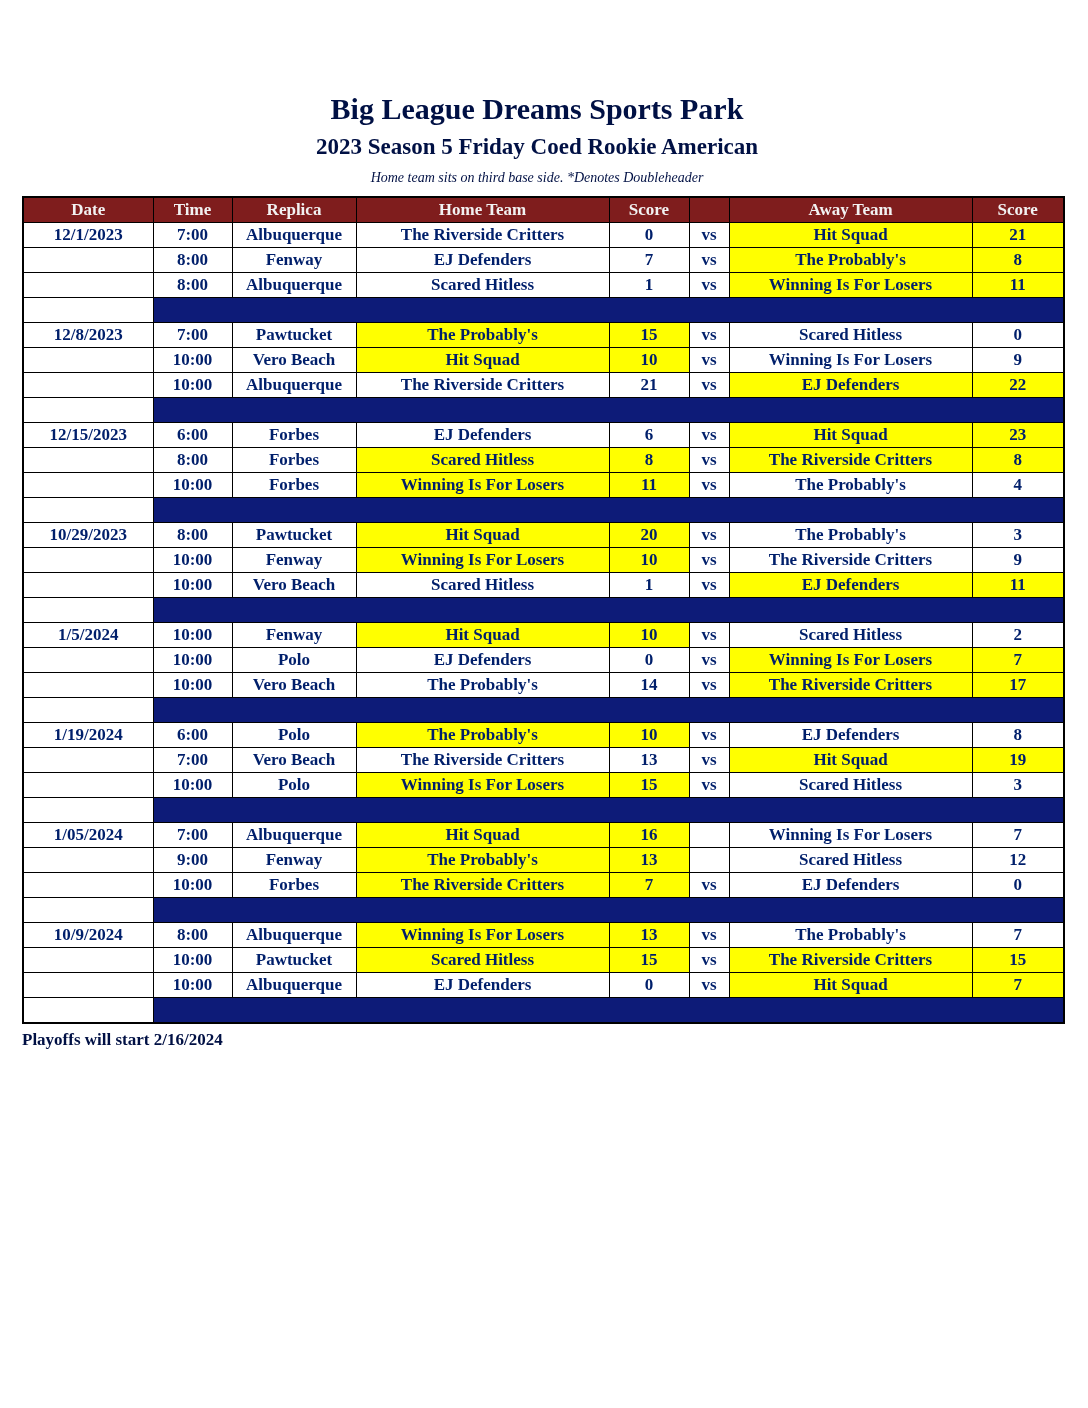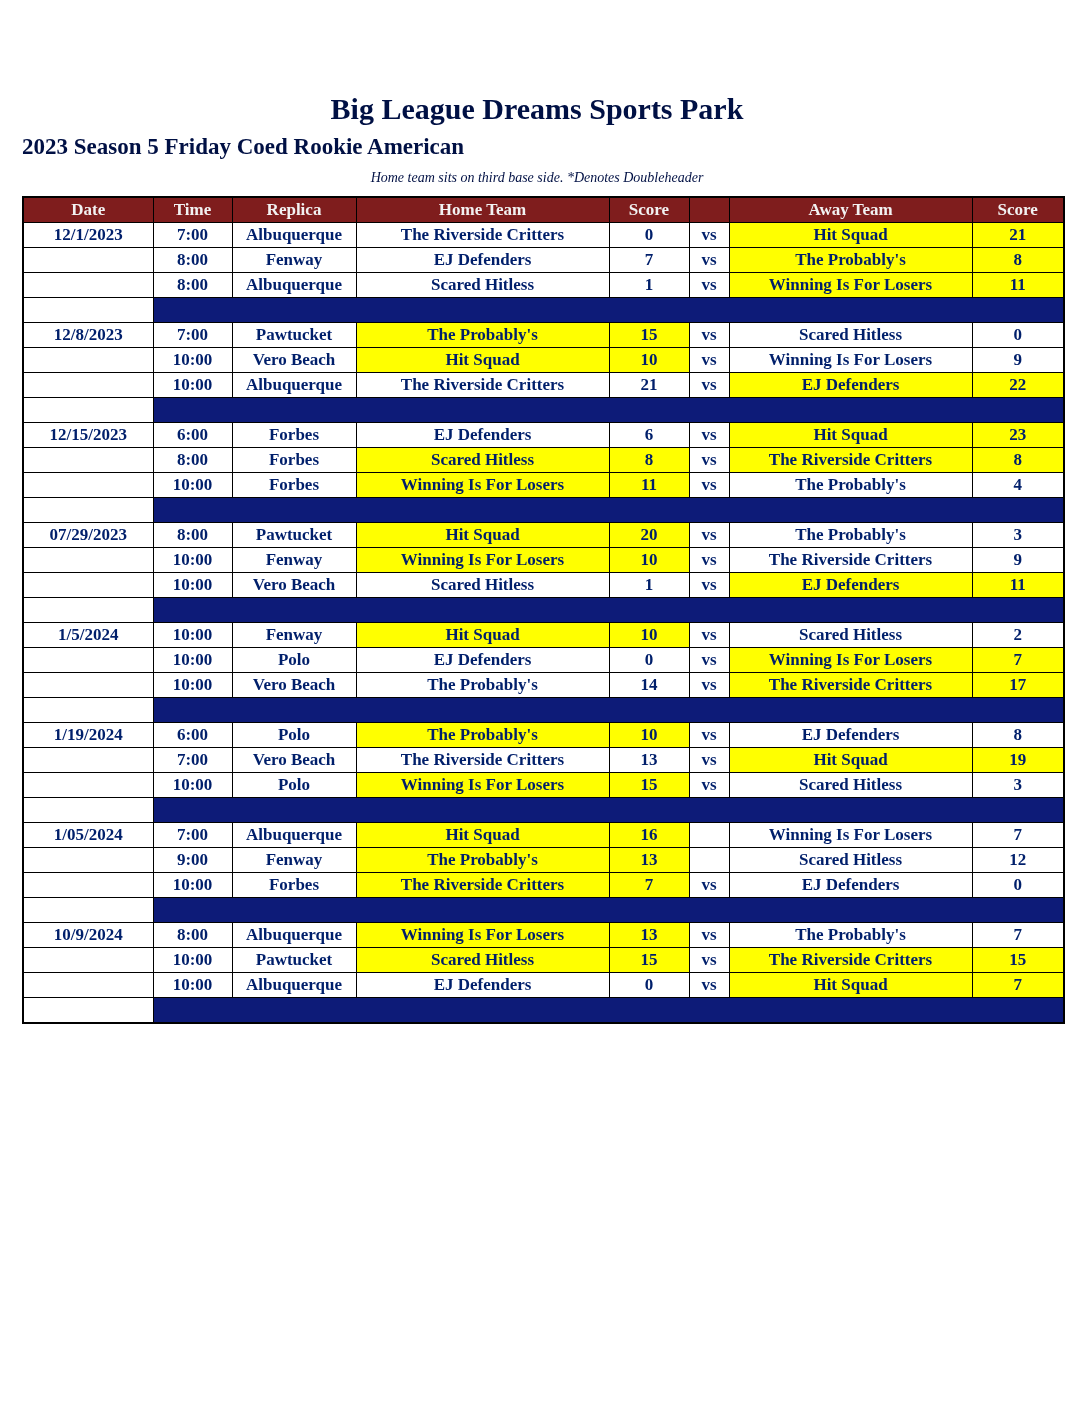--- a/index.html
+++ b/index.html
@@ -17,21 +17,21 @@
   }
   .title {
     margin: 0;
     text-align: center;
     font-size: 30px;
     font-weight: bold;
     color: #001044;
   }
   .subtitle {
     margin: 8px 0 0 0;
-    text-align: left;
+    text-align: center;
     font-size: 23px;
     font-weight: bold;
     color: #001044;
   }
   .note {
     margin: 10px 0 10px 0;
     text-align: center;
     font-size: 14px;
     font-weight: normal;
     font-style: italic;
@@ -205,21 +205,21 @@
           <td class="c-score hl">11</td>
           <td class="c-vs">vs</td>
           <td class="c-away">The Probably's</td>
           <td class="c-score">4</td>
         </tr>
         <tr class="sep-row">
           <td></td>
           <td class="sep-bar" colspan="7"></td>
         </tr>
         <tr>
-          <td class="c-date">07/29/2023</td>
+          <td class="c-date">10/29/2023</td>
           <td class="c-time">8:00</td>
           <td class="c-replica">Pawtucket</td>
           <td class="c-home hl">Hit Squad</td>
           <td class="c-score hl">20</td>
           <td class="c-vs">vs</td>
           <td class="c-away">The Probably's</td>
           <td class="c-score">3</td>
         </tr>
         <tr>
           <td class="c-date"></td>
@@ -377,13 +377,14 @@
           <td class="c-away hl">Hit Squad</td>
           <td class="c-score hl">7</td>
         </tr>
         <tr class="sep-row">
           <td></td>
           <td class="sep-bar" colspan="7"></td>
         </tr>
       </tbody>
   </table>
 
+  <p class="footer">Playoffs will start 2/16/2024</p>
 </div>
 
 </body></html>

